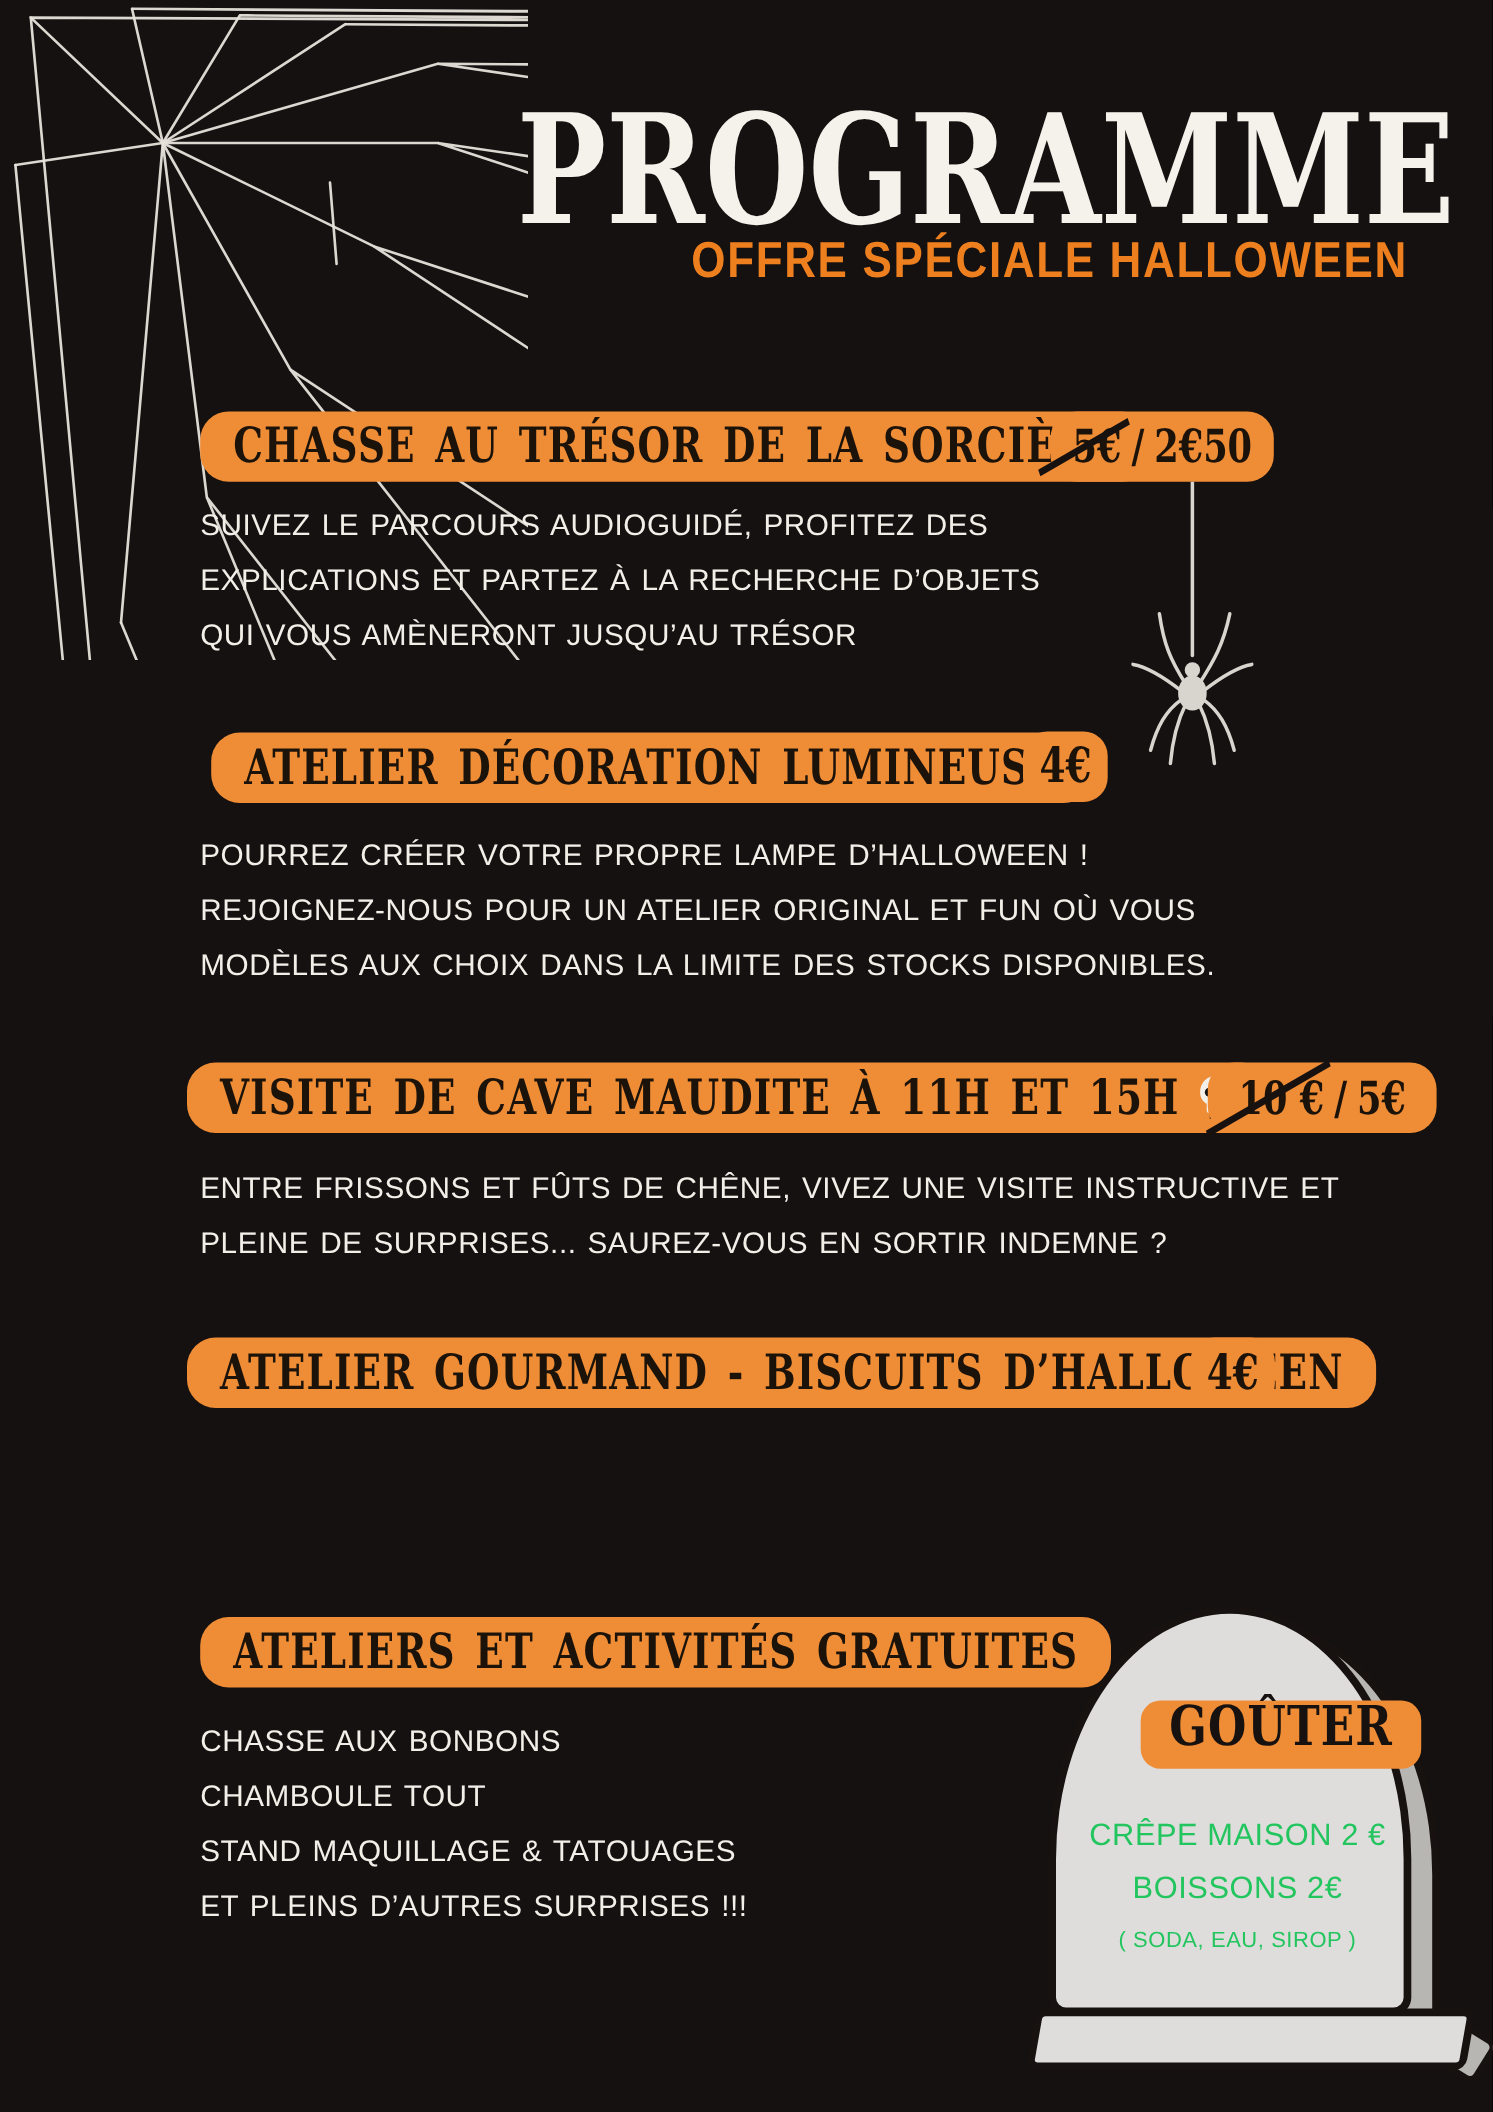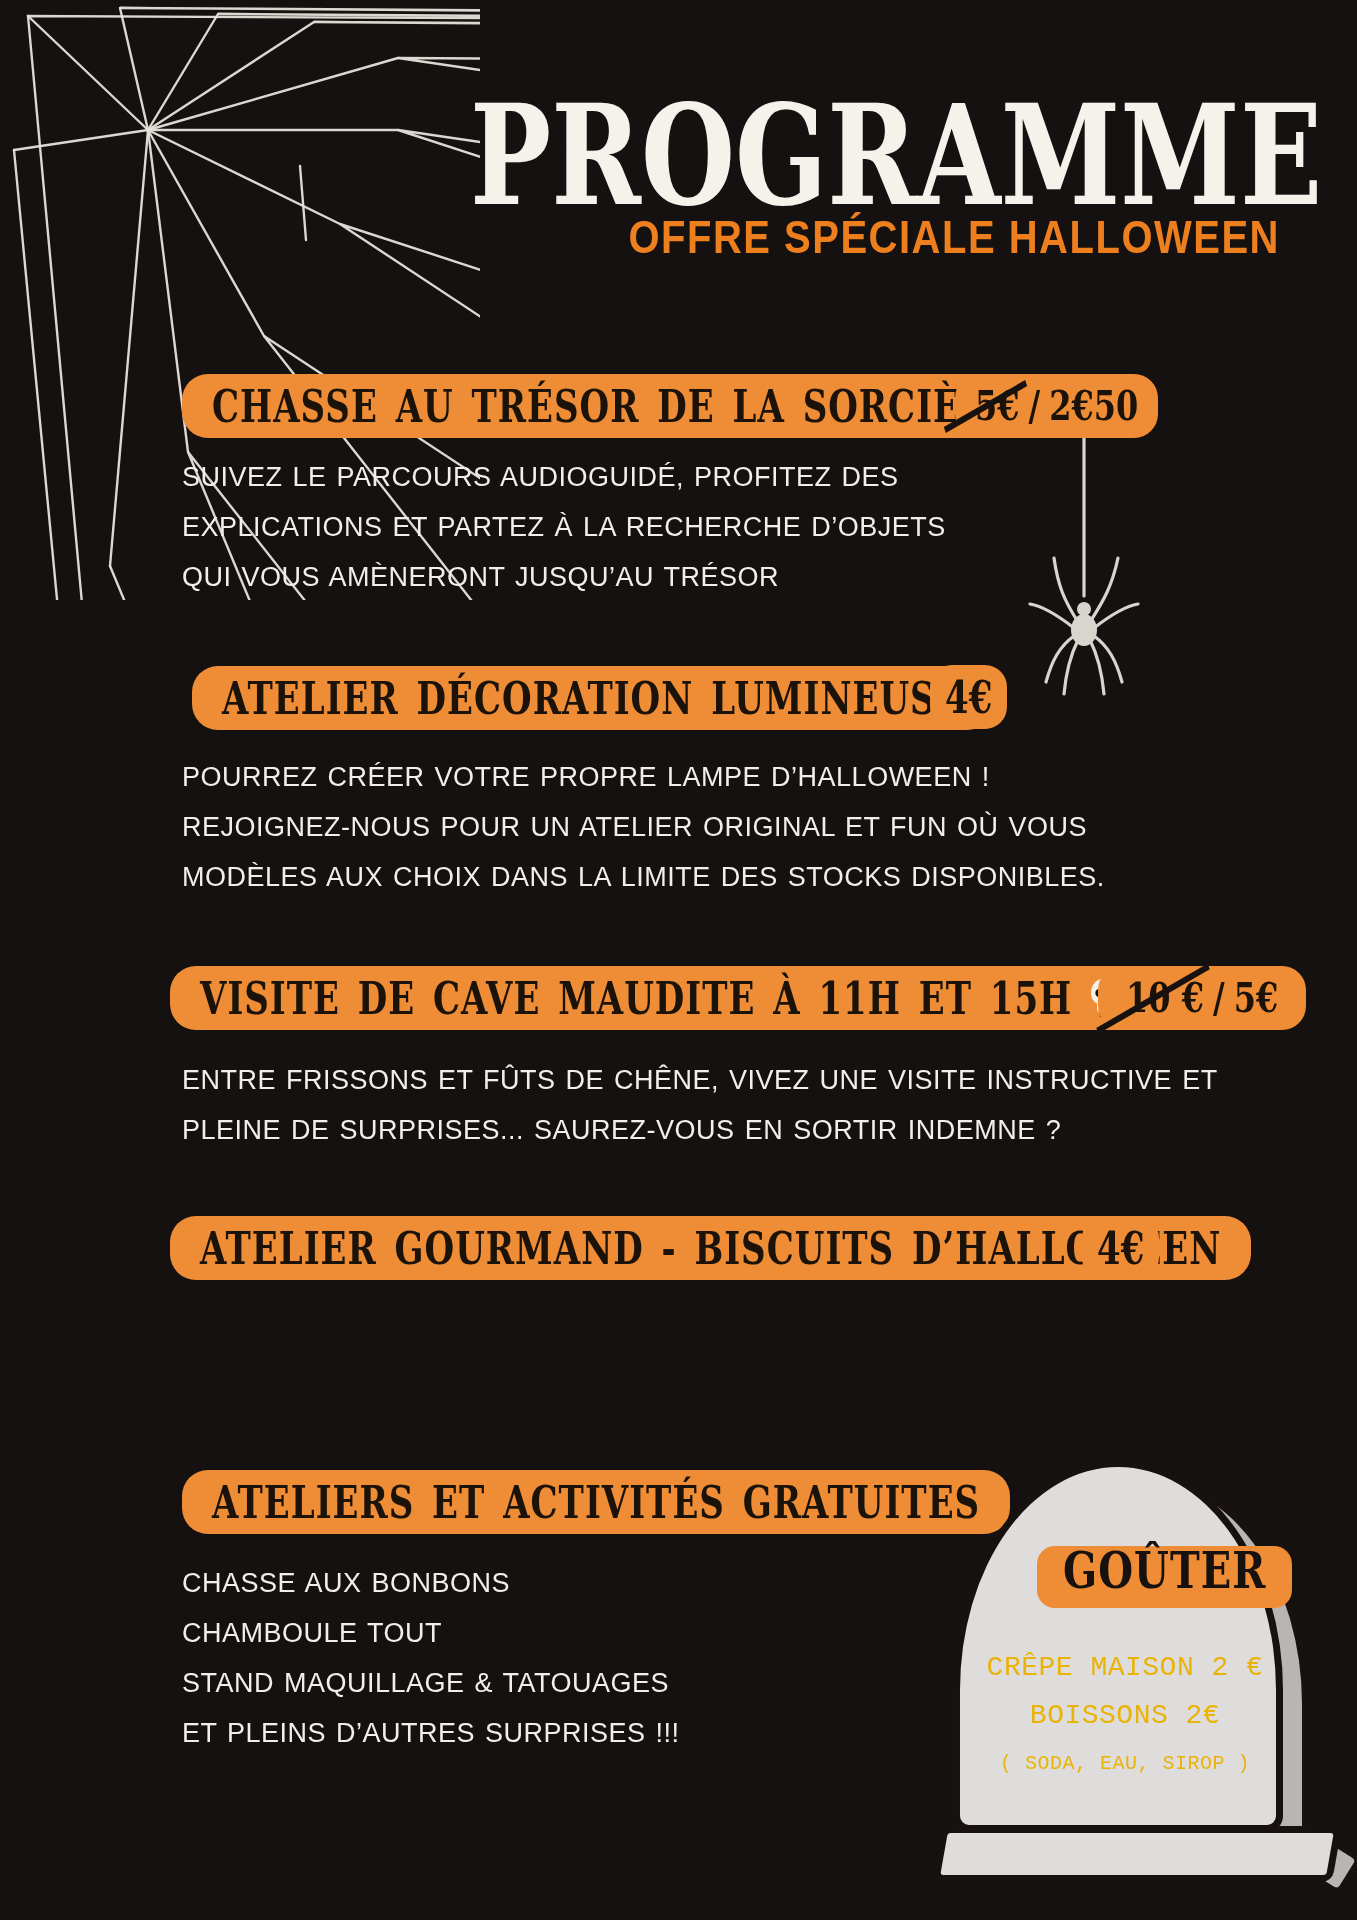--- a/index.html
+++ b/index.html
@@ -53,22 +53,22 @@
   .stone-rubble{left:352px;top:388px;width:70px;height:46px;background:#B8B6B3;
                 border:6px solid #17120F;border-radius:10px;transform:rotate(32deg);}
   .stone-main{left:18px;top:12px;width:330px;height:372px;background:#DEDDDB;
               border:7px solid #17120F;border-radius:165px 165px 16px 16px / 230px 230px 16px 16px;}
   .stone-base{left:2px;top:378px;width:400px;height:56px;background:#DEDDDB;
               border:7px solid #17120F;border-radius:10px;transform:skewX(-10deg);}
   .gouter{left:102px;top:98px;height:62px;display:inline-flex;align-items:flex-start;
           padding:0 26px;background:#EF8C36;border-radius:18px;}
   .gouter-text{font-family:"DejaVu Serif","Liberation Serif",serif;font-weight:700;font-size:40px;
                color:#17120F;letter-spacing:1px;display:inline-block;transform:scaleY(1.25);}
-  .stone-lines{left:18px;top:196px;width:344px;text-align:center;color:#eab308;
-               font-size:28px;line-height:48px;letter-spacing:.5px;font-family:Liberation Mono, monospace;}
+  .stone-lines{left:18px;top:196px;width:344px;text-align:center;color:#22c55e;
+               font-size:28px;line-height:48px;letter-spacing:.5px;}
   .stone-lines .small{font-size:20px;}
 </style>
 </head>
 <body>
 
 <div class="poster">
 
   <svg id="web-svg" class="web" width="480" height="600" viewBox="0 0 480 600">
       <path d="M148,130 L14,150"></path>
       <path d="M148,130 L28,16"></path>

